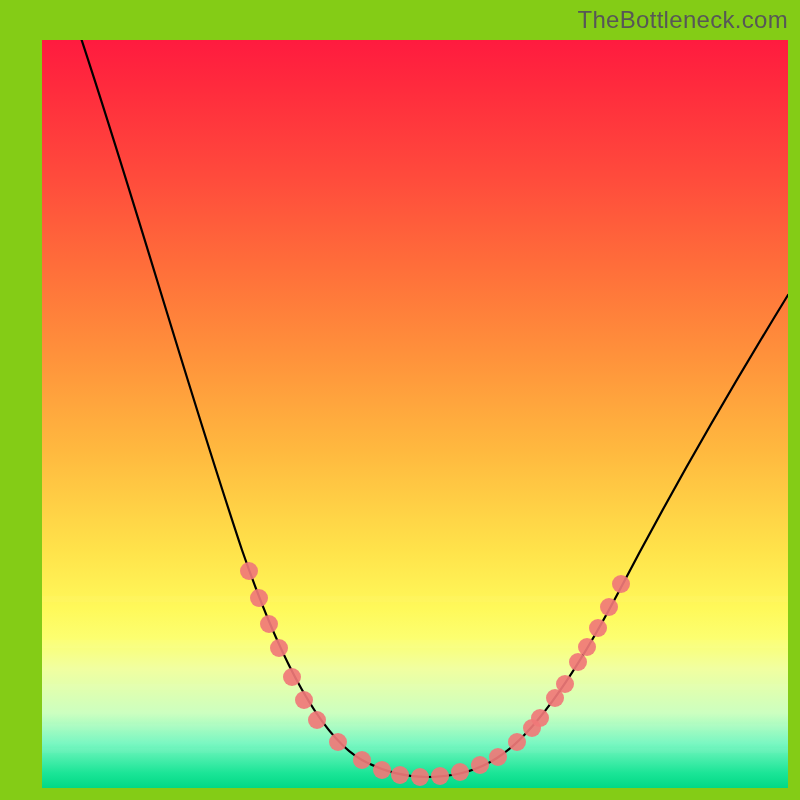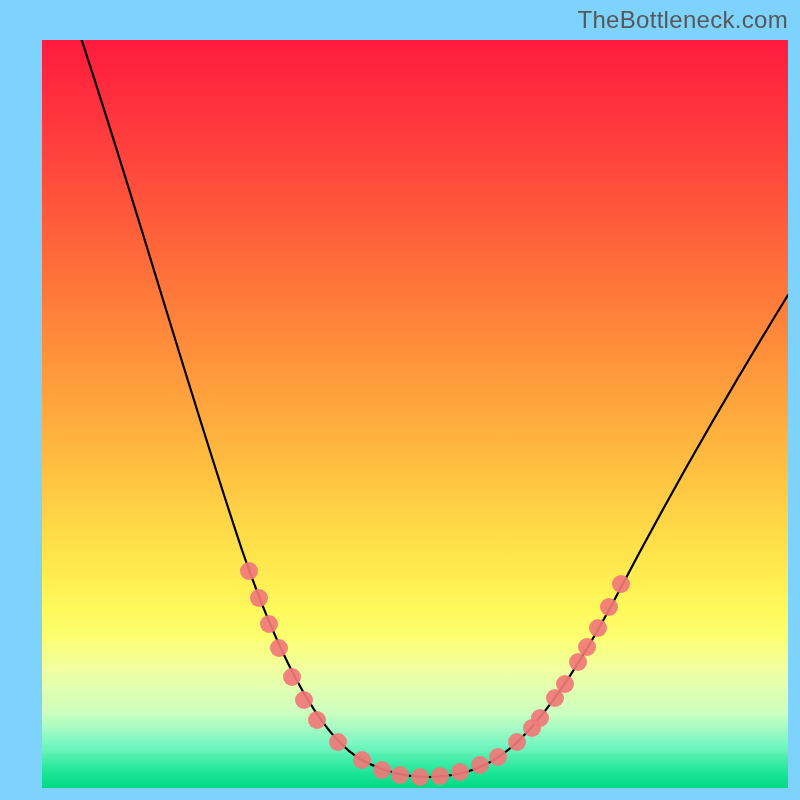--- a/index.html
+++ b/index.html
@@ -1,21 +1,21 @@
 <!DOCTYPE html>
 <html><head>
 <meta charset="utf-8">
 <style>
   * { margin: 0; padding: 0; box-sizing: border-box; }
   html, body { width: 800px; height: 800px; overflow: hidden; background: #000; }
   .stage {
     position: relative;
     width: 800px;
     height: 800px;
-    background: #7dd3fc;
+    background: #84cc16;
   }
   .watermark {
     position: absolute;
     top: 6px;
     right: 12px;
     font-family: Arial, Helvetica, sans-serif;
     font-size: 24px;
     font-weight: 500;
     color: #575757;
     letter-spacing: 0.3px;

